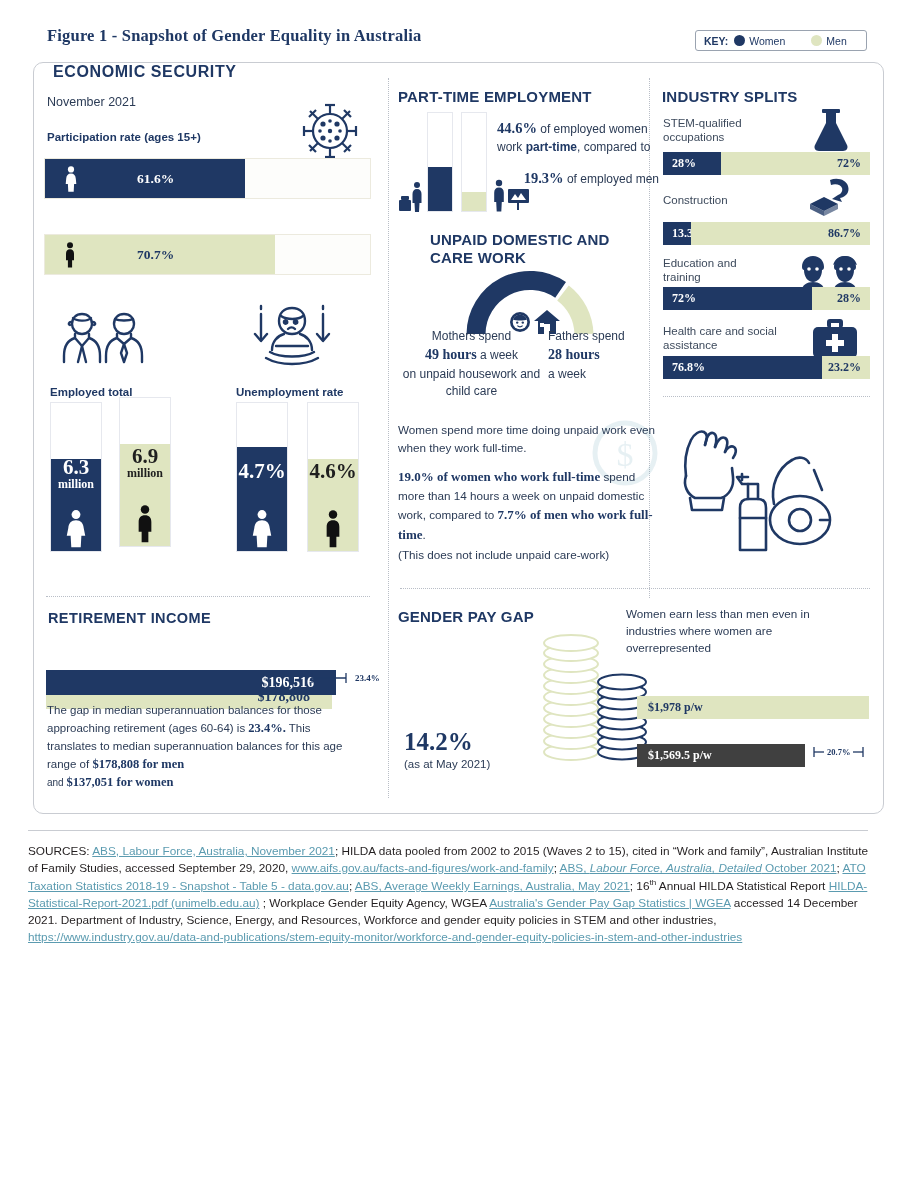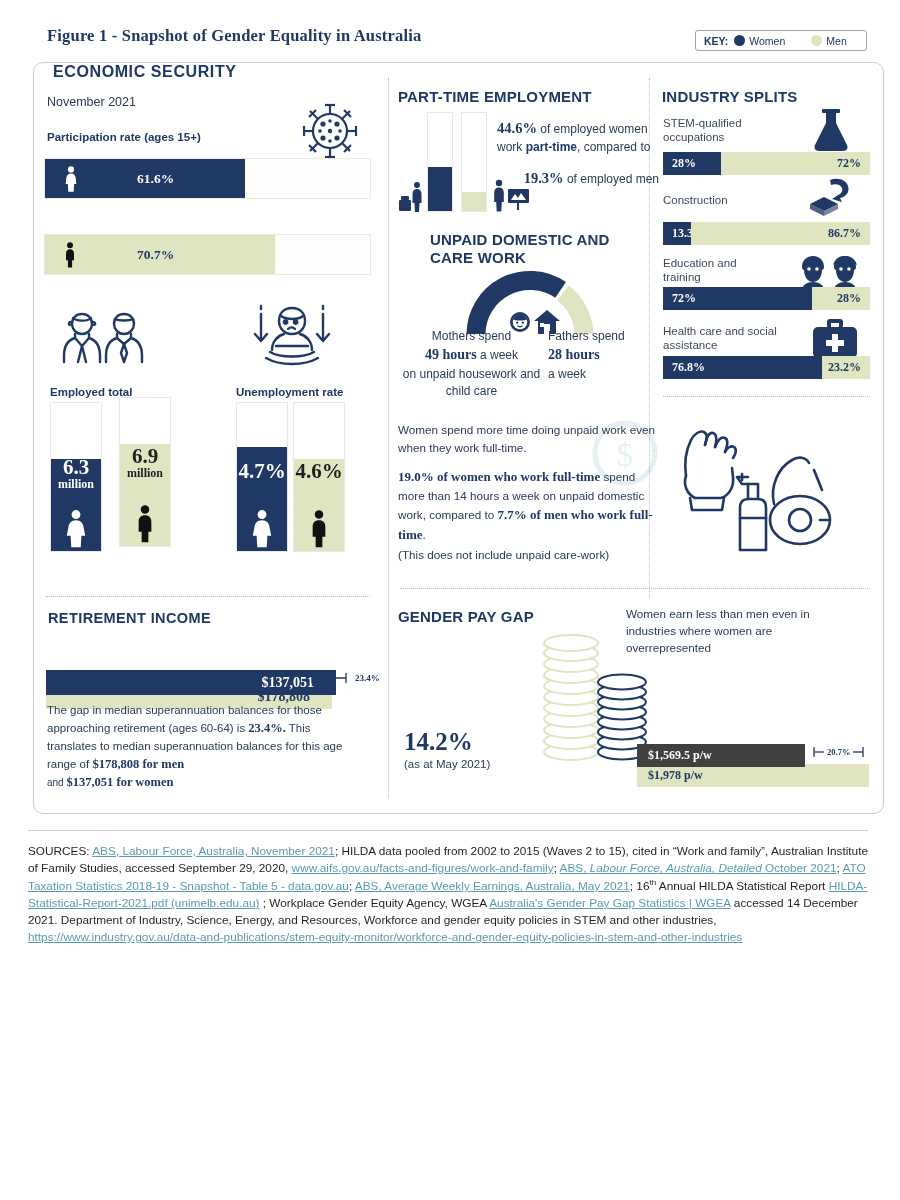--- a/index.html
+++ b/index.html
@@ -96,21 +96,21 @@
   }
   .vnum .big { display:block; font-size:21px; }
   .vnum .small { display:block; font-size:12px; }
   .vnum.onnavy { color:#fff; }
   .vnum.ongreen { color:#1f1f1f; }
   .vperson { position:absolute; left:0; width:100%; text-align:center; }
 
   #vb-emp-w { left:50px;  top:402px; }
   #vb-emp-m { left:119px; top:397px; }
   #vb-une-w { left:236px; top:402px; }
-  #vb-une-m { left:293px; top:402px; }
+  #vb-une-m { left:307px; top:402px; }
 
   
   #ret-header { position:absolute; left:48px; top:610px; font-size:14.5px; font-weight:bold; letter-spacing:.4px; }
   .ret-bar { position:absolute; left:46px; height:25px; display:flex; align-items:center; justify-content:flex-end; }
   #ret-men { top:640px; width:286px; background:#dfe5c0;margin-top:44px; }
   #ret-women { top:670px; width:290px; background:#1f3864; }
   .ret-val { font-family:"Liberation Serif", serif; font-weight:bold; font-size:14px; padding-right:22px; }
   #ret-men .ret-val { color:#1f3864; }
   #ret-women .ret-val { color:#ffffff; }
   #ret-gap { position:absolute; left:310px; top:672px; display:flex; align-items:center; gap:3px; }
@@ -159,21 +159,21 @@
   .ind-icon { position:absolute; }
 
   
   #gpg-header { position:absolute; left:398px; top:608px; font-size:15px; font-weight:bold; letter-spacing:.2px; }
   #gpg-pct { position:absolute; left:404px; top:728px; }
   #gpg-pct .big { font-family:"Liberation Serif", serif; font-weight:bold; font-size:25px; color:#1f3864; }
   #gpg-pct .sub { font-size:11.5px; color:#2b3b55; margin-top:2px; }
   #coins { position:absolute; left:538px; top:634px; }
   #gpg-text { position:absolute; left:626px; top:606px; width:230px; font-size:11.7px; line-height:1.45; color:#2b3b55; }
   .pay-bar { position:absolute; height:23px; display:flex; align-items:center; }
-  #pay-men { left:637px; top:747px; width:232px; background:#dfe5c0;margin-top:17px; }
+  #pay-men { left:637px; top:679px; width:232px; background:#dfe5c0;margin-top:17px; }
   #pay-women { left:637px; top:744px; width:168px; background:#404040; }
   .pay-val { font-family:"Liberation Serif", serif; font-weight:bold; font-size:12px; padding-left:11px; }
   #pay-men .pay-val { color:#1f3864; }
   #pay-women .pay-val { color:#ffffff; }
   #pay-gap { position:absolute; left:812px; top:746px; display:flex; align-items:center; gap:3px; }
   #pay-gap .gaptxt { font-family:"Liberation Serif", serif; font-weight:bold; font-size:8.5px; color:#1f3864; }
 
   
   #sources {
     position:absolute; left:28px; top:843px; width:840px;
@@ -353,21 +353,21 @@
     <circle cx="26" cy="6" r="4.4" fill="#111"></circle>
     <path d="M26 12c-4.4 0-6.6 2.4-6.6 7v10h3.1v11h7v-11h3.1V19c0-4.6-2.2-7-6.6-7z" fill="#111"></path>
   </svg>
 </div>
 
 <div id="ret-header">RETIREMENT INCOME</div>
 <div class="ret-bar" id="ret-men">
   <span class="ret-val">$178,808</span>
 </div>
 <div class="ret-bar" id="ret-women">
-  <span class="ret-val">$137,051</span>
+  <span class="ret-val">$196,516</span>
 </div>
 <div id="ret-gap">
   <svg width="42" height="12" viewBox="0 0 42 12">
     <g stroke="#1f3864" stroke-width="1.3">
       <line x1="2" y1="1" x2="2" y2="11"></line>
         <line x1="2" y1="6" x2="36" y2="6"></line>
         <line x1="36" y1="1" x2="36" y2="11"></line>
     </g>
   </svg>
   <span class="gaptxt">23.4%</span>

